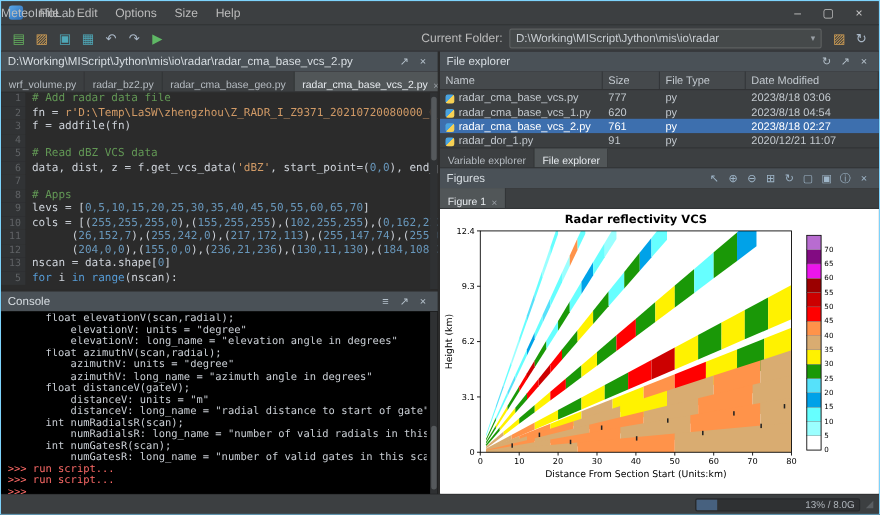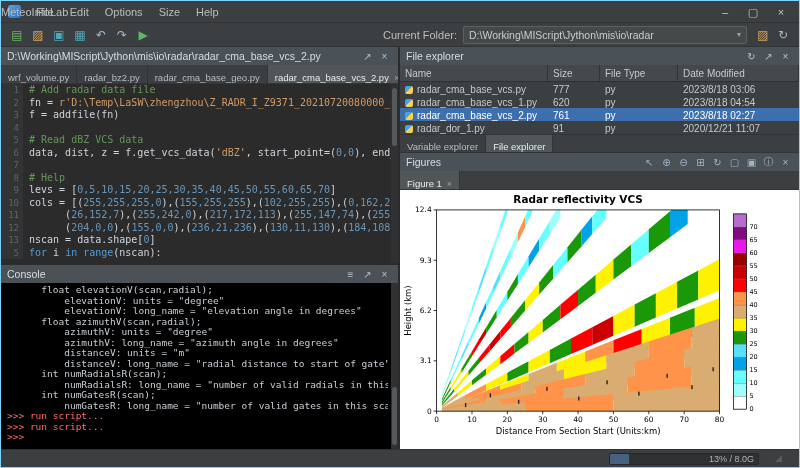--- a/index.html
+++ b/index.html
@@ -66,21 +66,21 @@
   .c-date{flex:1}
   .ft-row{display:flex;height:13px;color:#c3c9cf;align-items:flex-end}
   .ft-row.selected{background:#3d6fae;color:#ffffff}
   .py-icon{width:8px;height:8px;border-radius:2px;background:linear-gradient(135deg,#4aa3df 50%,#f7d154 50%);margin-right:4px;flex:0 0 8px}
   .bottom-tabs{border-top:1px solid #323537}
   
   .figures-header .tb-icon{color:#9fb6c9}
   .chart-wrap{flex:1;background:#ffffff;min-height:0;overflow:hidden}
   .chart-wrap svg{display:block;font-family:"DejaVu Sans",sans-serif}
   
-  .statusbar{flex:0 0 18px;background:#3c3f41;border-top:1px solid #313335;display:flex;align-items:center;justify-content:flex-end;padding:0 17px;gap:16px}
+  .statusbar{flex:0 0 18px;background:#3c3f41;border-top:1px solid #313335;display:flex;align-items:center;justify-content:flex-end;padding:0 5px;gap:5px}
   .mem-bar{position:relative;width:150px;height:12px;background:#2f3133;border:1px solid #26282b;border-radius:2px;overflow:hidden}
   .mem-fill{position:absolute;left:0;top:0;bottom:0;background:#47617f}
   .mem-text{position:absolute;left:0;right:4px;text-align:right;font-size:9px;color:#aeb4ba;line-height:11px}
   .grip{color:#5a5e62;font-size:9px;line-height:9px}
 </style>
 </head>
 <body>
 
 <div class="window">
 
@@ -152,21 +152,21 @@
           </div>
         <div class="code-area">
           <div id="code-lines">
               <div class="code-line"><span class="ln">1</span><span class="lc"><span class="tok-com"># Add radar data file</span></span></div>
               <div class="code-line"><span class="ln">2</span><span class="lc"><span class="tok-def">fn = </span><span class="tok-str">r'D:\Temp\LaSW\zhengzhou\Z_RADR_I_Z9371_20210720080000_O_DOR_SAD_CAP</span></span></div>
               <div class="code-line"><span class="ln">3</span><span class="lc"><span class="tok-def">f = addfile(fn)</span></span></div>
               <div class="code-line"><span class="ln">4</span><span class="lc"></span></div>
               <div class="code-line"><span class="ln">5</span><span class="lc"><span class="tok-com"># Read dBZ VCS data</span></span></div>
               <div class="code-line"><span class="ln">6</span><span class="lc"><span class="tok-def">data, dist, z = f.get_vcs_data(</span><span class="tok-str">'dBZ'</span><span class="tok-def">, start_point=(</span><span class="tok-num">0,0</span><span class="tok-def">), end_point=(</span></span></div>
               <div class="code-line"><span class="ln">7</span><span class="lc"></span></div>
-              <div class="code-line"><span class="ln">8</span><span class="lc"><span class="tok-com"># Help</span></span></div>
+              <div class="code-line"><span class="ln">8</span><span class="lc"><span class="tok-com"># Apps</span></span></div>
               <div class="code-line"><span class="ln">9</span><span class="lc"><span class="tok-def">levs = [</span><span class="tok-num">0,5,10,15,20,25,30,35,40,45,50,55,60,65,70</span><span class="tok-def">]</span></span></div>
               <div class="code-line"><span class="ln">10</span><span class="lc"><span class="tok-def">cols = [(</span><span class="tok-num">255,255,255,0</span><span class="tok-def">),(</span><span class="tok-num">155,255,255</span><span class="tok-def">),(</span><span class="tok-num">102,255,255</span><span class="tok-def">),(</span><span class="tok-num">0,162,232</span></span></div>
               <div class="code-line"><span class="ln">11</span><span class="lc"><span class="tok-def">      (</span><span class="tok-num">26,152,7</span><span class="tok-def">),(</span><span class="tok-num">255,242,0</span><span class="tok-def">),(</span><span class="tok-num">217,172,113</span><span class="tok-def">),(</span><span class="tok-num">255,147,74</span><span class="tok-def">),(</span><span class="tok-num">255,0,0</span></span></div>
               <div class="code-line"><span class="ln">12</span><span class="lc"><span class="tok-def">      (</span><span class="tok-num">204,0,0</span><span class="tok-def">),(</span><span class="tok-num">155,0,0</span><span class="tok-def">),(</span><span class="tok-num">236,21,236</span><span class="tok-def">),(</span><span class="tok-num">130,11,130</span><span class="tok-def">),(</span><span class="tok-num">184,108,208</span></span></div>
               <div class="code-line"><span class="ln">13</span><span class="lc"><span class="tok-def">nscan = data.shape[</span><span class="tok-num">0</span><span class="tok-def">]</span></span></div>
               <div class="code-line"><span class="ln">5</span><span class="lc"><span class="tok-kw">for</span><span class="tok-def"> i </span><span class="tok-kw">in</span><span class="tok-def"> </span><span class="tok-kw">range</span><span class="tok-def">(nscan):</span></span></div>
             </div>
           <div class="vscroll">
               <div class="thumb" style="top:4px"></div>
             </div>
@@ -183,20 +183,21 @@
             </span>
         </div>
         <div class="console-body">
           <div id="console-lines">
               <div class="console-line">      float elevationV(scan,radial);</div>
               <div class="console-line">          elevationV: units = "degree"</div>
               <div class="console-line">          elevationV: long_name = "elevation angle in degrees"</div>
               <div class="console-line">      float azimuthV(scan,radial);</div>
               <div class="console-line">          azimuthV: units = "degree"</div>
               <div class="console-line">          azimuthV: long_name = "azimuth angle in degrees"</div>
+              <div class="console-line">      float distanceV(gateV);</div>
               <div class="console-line">          distanceV: units = "m"</div>
               <div class="console-line">          distanceV: long_name = "radial distance to start of gate"</div>
               <div class="console-line">      int numRadialsR(scan);</div>
               <div class="console-line">          numRadialsR: long_name = "number of valid radials in this sc</div>
               <div class="console-line">      int numGatesR(scan);</div>
               <div class="console-line">          numGatesR: long_name = "number of valid gates in this scan"</div>
               <div class="console-line prompt">&gt;&gt;&gt; run script...</div>
               <div class="console-line prompt">&gt;&gt;&gt; run script...</div>
               <div class="console-line prompt">&gt;&gt;&gt; </div>
             </div>

